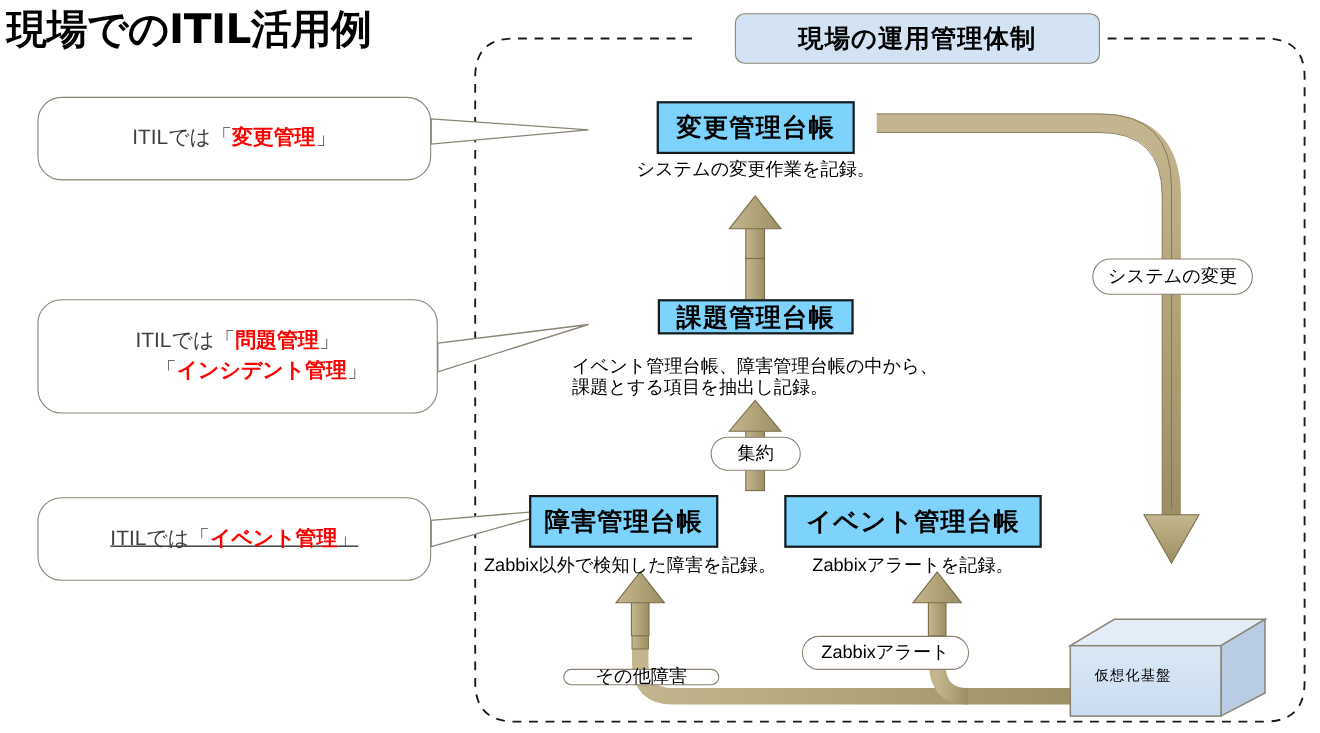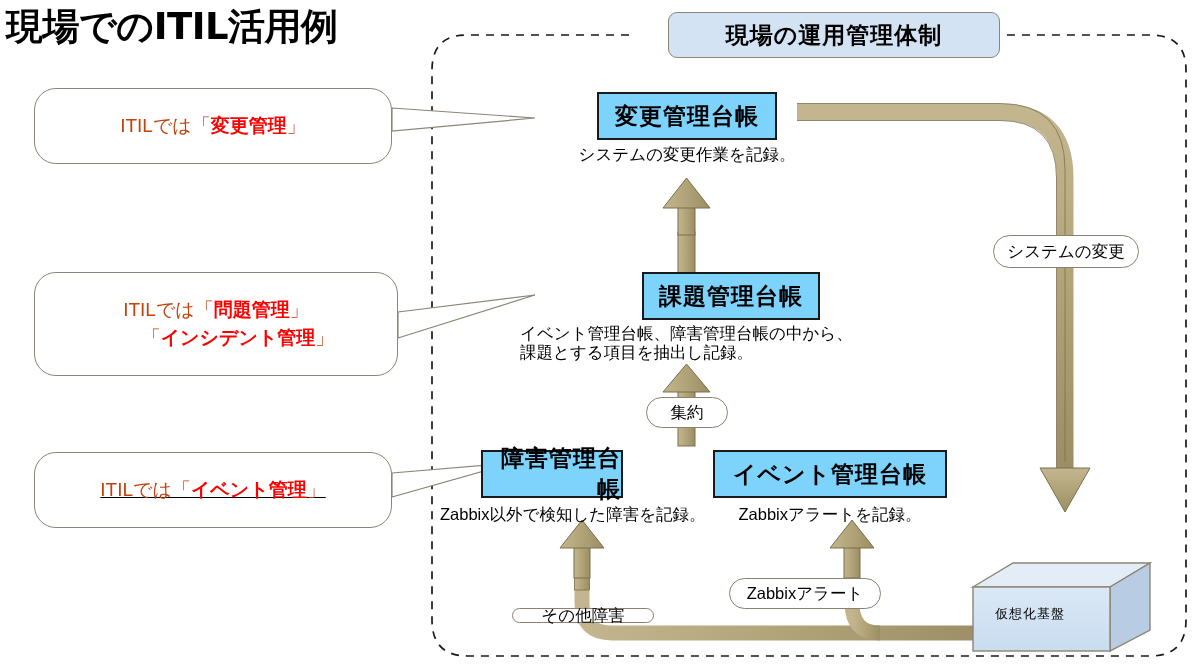--- a/index.html
+++ b/index.html
@@ -34,21 +34,21 @@
     border: 1.3px solid #8c8575;
     border-radius: 22px;
     display: flex; align-items: center; justify-content: center;
     text-align: center;
     font-size: 19px;
     line-height: 1.45;
     z-index: 6;
   }
   .callout .ln { display: block; white-space: nowrap; }
   .red { color: #fe0000; font-weight: bold; }
-  .blk { color: #c2410c; margin-top: 48px; }
+  .blk { color: #404040; margin-top: 48px; }
   .callout .ln.indent { padding-left: 44px; }
 
   
   .group-header {
     position: absolute;
     background: #d3e3f3;
     border: 1.4px solid #8c8575;
     border-radius: 9px;
     display: flex; align-items: center; justify-content: center;
     font-size: 23px; font-weight: bold;
@@ -234,33 +234,33 @@
     </div>
 
     <div class="reg-box" style="left:597px; top:92px; width:180px; height:48px;">
       <span>変更管理台帳</span>
     </div>
     <div class="reg-cap" style="left:567px; top:145px; width:240px;">
       <div>システムの変更作業を記録。</div>
     </div>
 
 
-    <div class="reg-box" style="left:598px; top:272px; width:178px; height:48px;margin-left:44px;">
+    <div class="reg-box" style="left:598px; top:272px; width:178px; height:32px;">
       <span>課題管理台帳</span>
     </div>
     <div class="reg-cap" style="left:520px; top:324px; width:340px; text-align:left;">
       <div>イベント管理台帳、障害管理台帳の中から、</div>
       <div>課題とする項目を抽出し記録。</div>
     </div>
 
     <div class="pill" style="left:646px; top:397px; width:82px; height:31px;">
       <span class="ln">集約</span>
     </div>
 
-    <div class="reg-box" style="left:481px; top:450px; width:142px; height:48px;text-align:right;">
+    <div class="reg-box" style="left:481px; top:450px; width:172px; height:48px;text-align:right;">
       <span>障害管理台帳</span>
     </div>
     <div class="reg-cap" style="left:440px; top:505px; width:262px;">
       <div>Zabbix以外で検知した障害を記録。</div>
     </div>
 
     <div class="reg-box" style="left:713px; top:450px; width:234px; height:48px;">
       <span>イベント管理台帳</span>
     </div>
     <div class="reg-cap" style="left:713px; top:505px; width:234px;">

